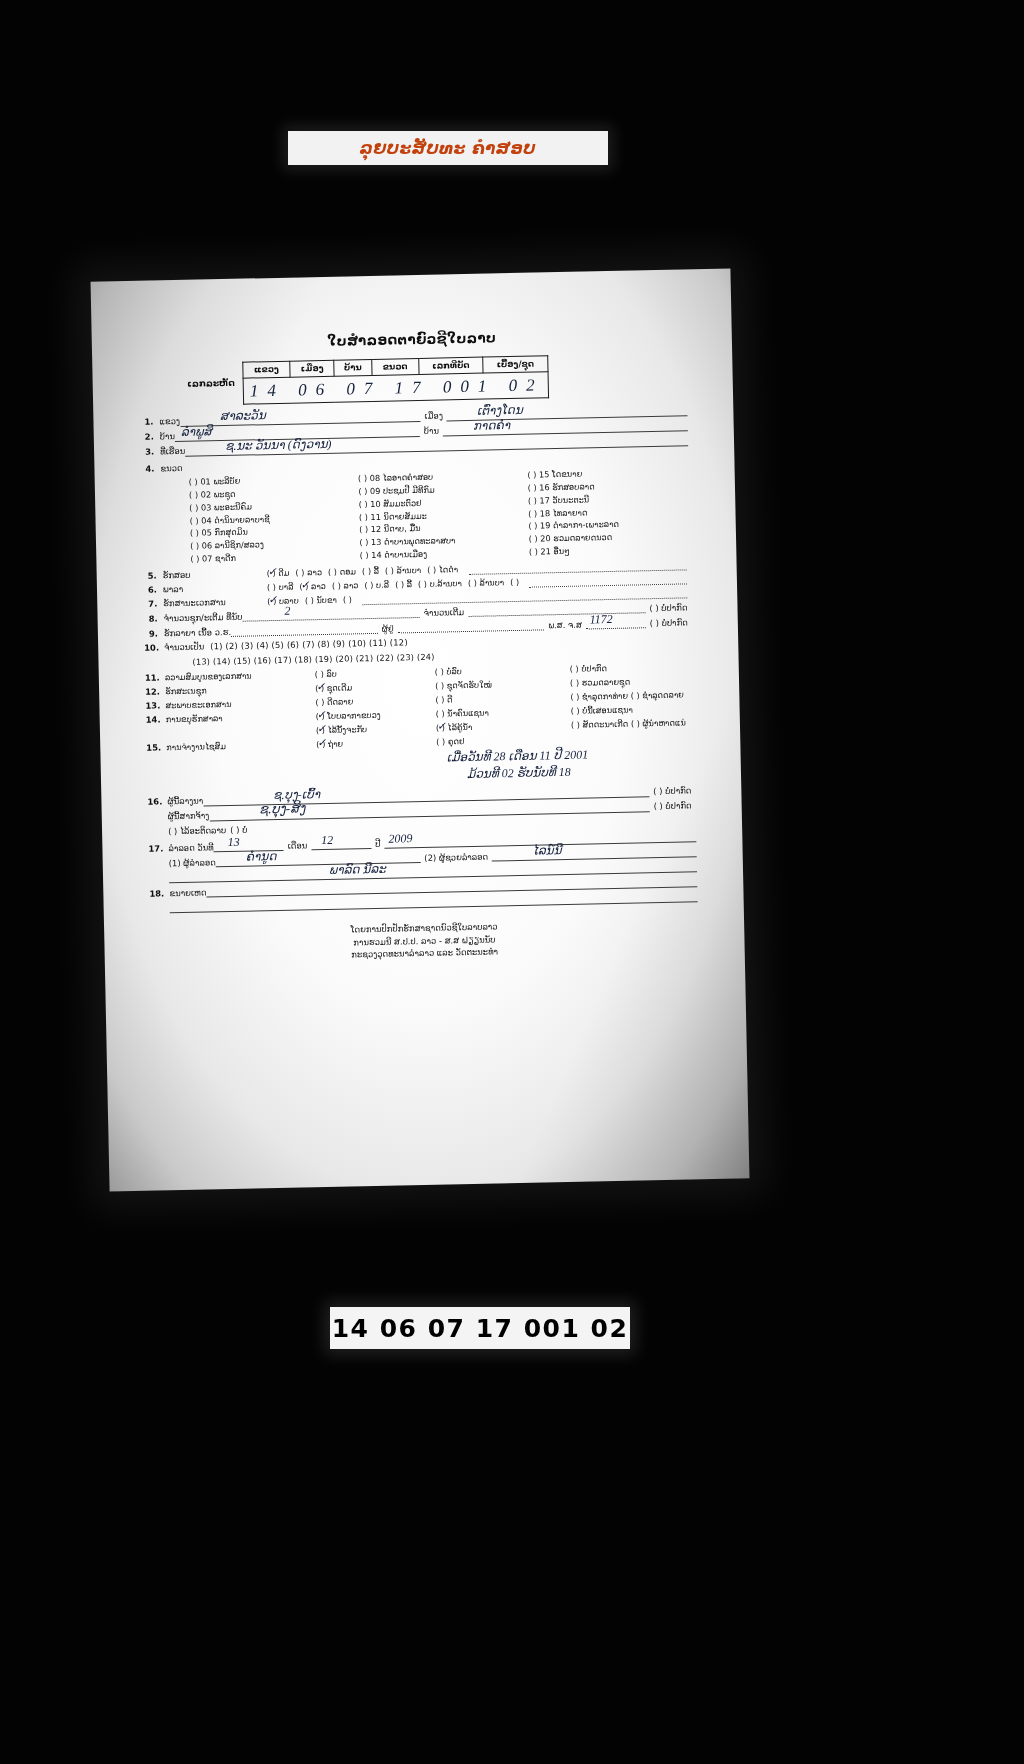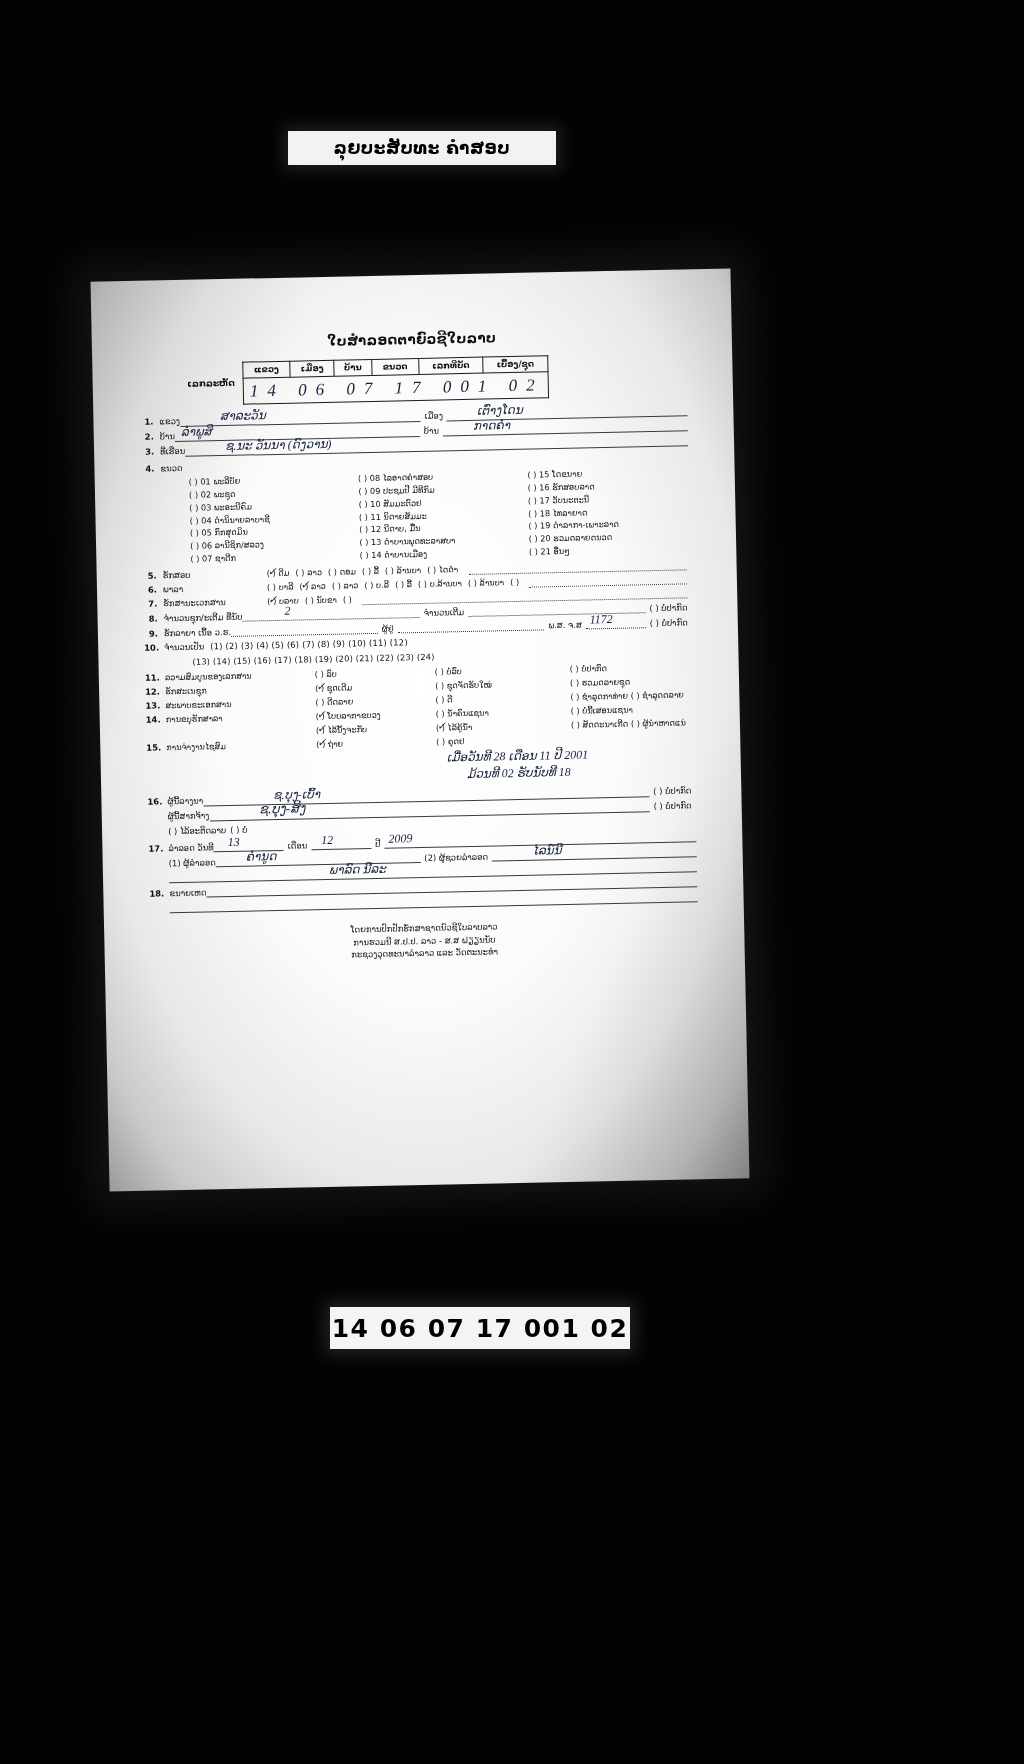--- a/index.html
+++ b/index.html
@@ -13,28 +13,29 @@
     position: relative;
     width: 1024px; height: 1764px;
     background: #030303;
     overflow: hidden;
   }
 
   
   #top-caption {
     position: absolute;
     left: 288px; top: 131px;
-    width: 268px; height: 34px;
+    width: 320px; height: 34px;
     background: #f2f2f2;
     display: flex; align-items: center; justify-content: center;
-    color: #000000;
+    color: #c2410c;
     font-weight: bold;
     font-size: 17px;
     letter-spacing: 0.5px;
     box-shadow: 0 0 14px 6px rgba(255,255,255,0.10);
+    font-style: italic;
   }
 
   
   #bottom-caption {
     position: absolute;
     left: 330px; top: 1307px;
     width: 300px; height: 42px;
     background: #f4f4f4;
     display: flex; align-items: center; justify-content: center;
     color: #000;

